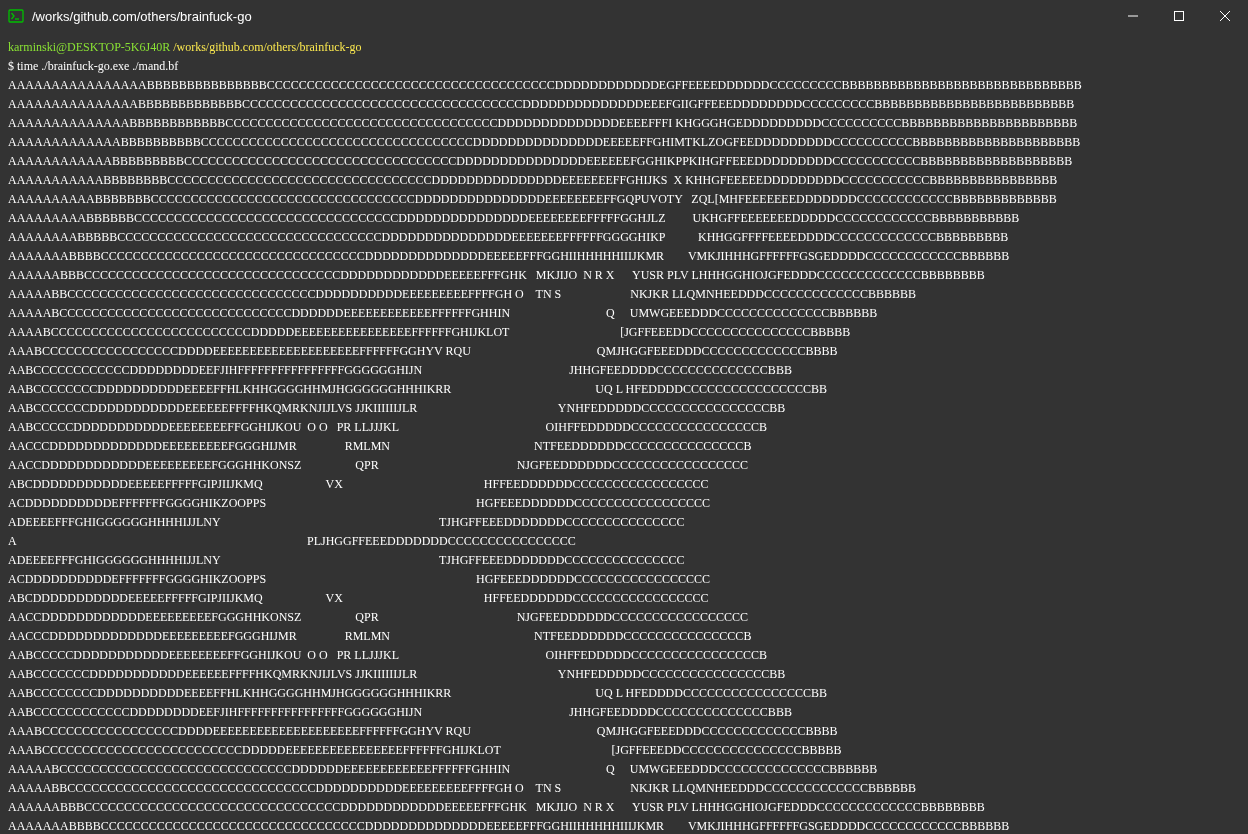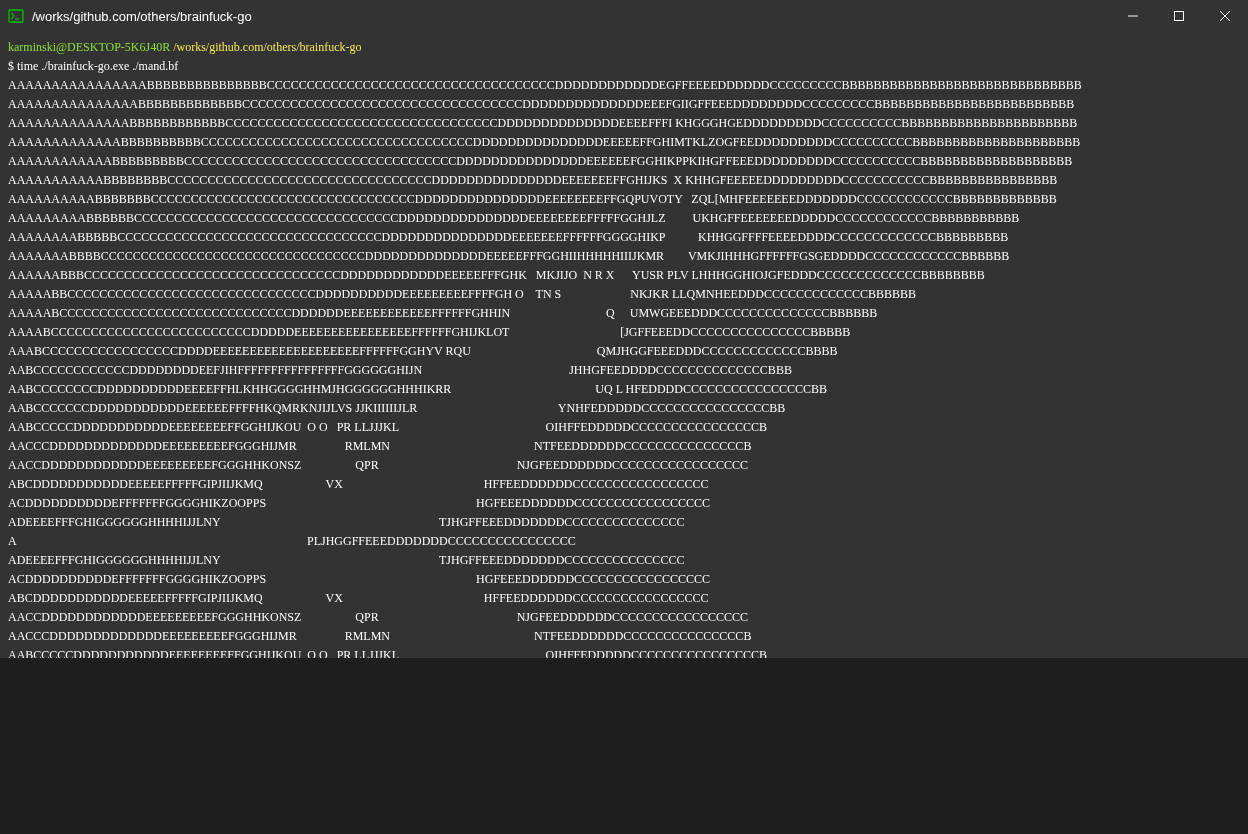--- a/index.html
+++ b/index.html
@@ -1,16 +1,16 @@
 <!DOCTYPE html>
 <html><head>
 <meta charset="utf-8">
 <style>
   html,body{margin:0;padding:0;background:#1e1e1e;height:100%;width:1248px;overflow:hidden;}
-  .window{width:1248px;height:658px;background:#333333;display:flex;flex-direction:column;font-family:Consolas,"Courier New",monospace;border-radius:27px;}
+  .window{width:1248px;height:834px;background:#333333;display:flex;flex-direction:column;font-family:Consolas,"Courier New",monospace;border-radius:27px;}
   .titlebar{height:32px;background:#333333;display:flex;align-items:center;padding:0 0 0 8px;color:#ffffff;font-size:13px;font-family:"Segoe UI",Arial,sans-serif;}
   .titlebar .icon{width:16px;height:16px;margin-right:8px;display:flex;align-items:center;justify-content:center;}
   .titlebar .title{flex:0 0 auto;}
   .titlebar .spacer{flex:1 1 auto;}
   .winbtn{width:46px;height:32px;display:flex;align-items:center;justify-content:center;color:#ffffff;}
   .winbtn svg{width:10px;height:10px;}
   .term{flex:1 1 auto;background:#333333;padding:6px 8px 6px 8px;overflow:hidden;}
   pre{margin:0;white-space:pre;font-family:Liberation Serif, serif;font-size:12px;line-height:19px;color:#ffffff;}
   .g{color:#8ae234;}
   .y{color:#fce94f;}

